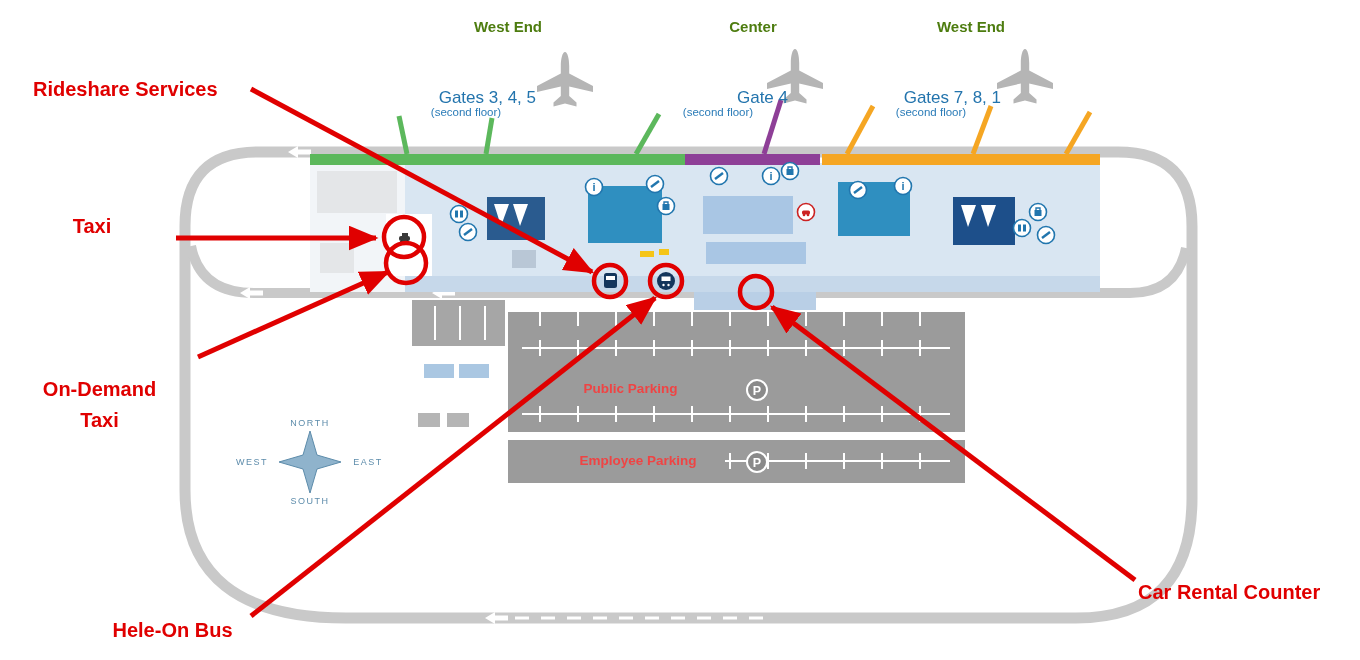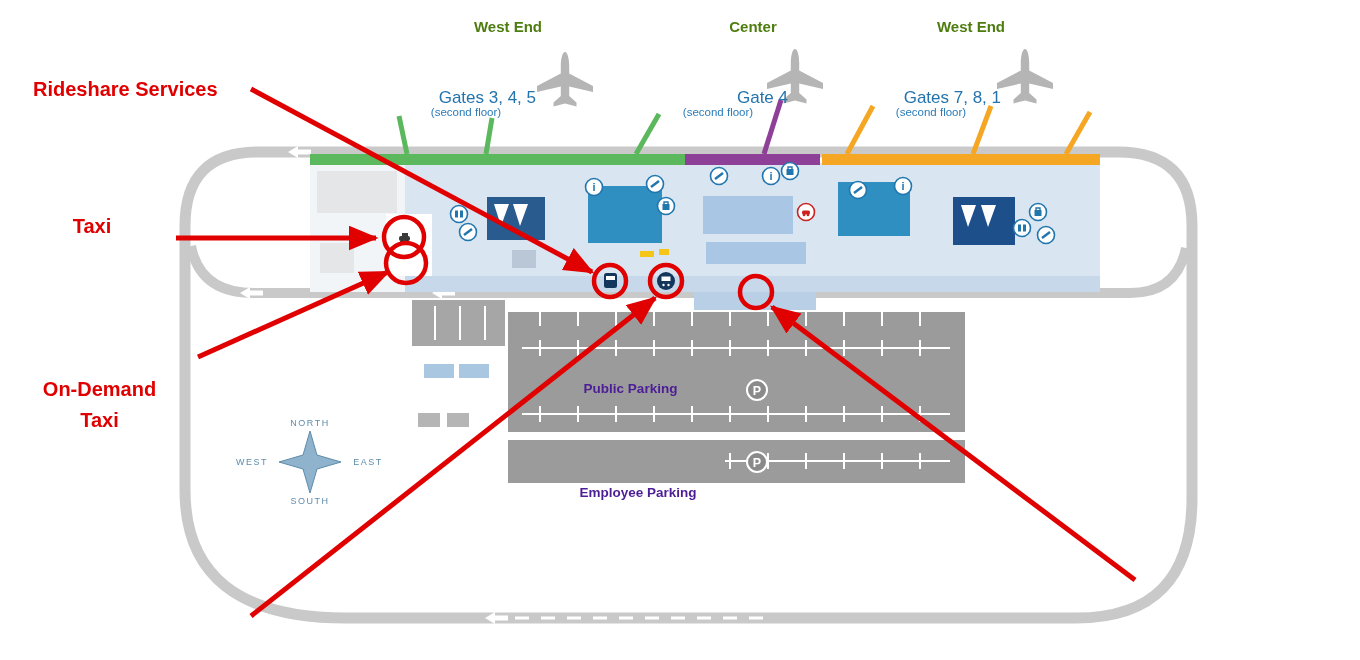--- a/index.html
+++ b/index.html
@@ -4,21 +4,21 @@
 <style>
   html,body { margin:0; padding:0; background:#ffffff; }
   body { width:1360px; height:660px; position:relative; overflow:hidden;
          font-family:"Liberation Sans", sans-serif; }
   .stage { position:absolute; left:0; top:0; width:1360px; height:660px; }
   svg.map { position:absolute; left:0; top:0; }
   .lbl { position:absolute; white-space:nowrap; }
   .section-lbl { font-size:15px; font-weight:600; color:#4d7c0f; text-align:center; }
   .gate-lbl   { font-size:17px; font-weight:normal; color:#2374ad; text-align:right; }
   .floor-lbl  { font-size:11.5px; font-weight:normal; color:#2b7cb8; text-align:center; }
-  .park-lbl   { font-size:13.5px; font-weight:bold; color:#4c1d95; text-align:center; }
+  .park-lbl   { font-size:13.5px; font-weight:bold; color:#ef4444; text-align:center; }
   .compass-lbl{ font-size:9px; font-weight:normal; color:#5d8cab; letter-spacing:1.5px; }
   .red-lbl    { font-size:20px; font-weight:bold; color:#e00000; line-height:31px; }
   .ta-c { text-align:center; } .ta-r { text-align:center; }
 </style>
 </head>
 <body>
 
 <div class="stage">
 
   <svg class="map" width="1360" height="660" viewBox="0 0 1360 660">
@@ -247,33 +247,35 @@
   <div class="lbl section-lbl" style="left:901px; top:18px; width:140px;">West End</div>
 
   <div class="lbl gate-lbl" style="left:396px; top:88px; width:140px;">Gates 3, 4, 5</div>
   <div class="lbl floor-lbl" style="left:396px; top:106px; width:140px;">(second floor)</div>
   <div class="lbl gate-lbl" style="left:648px; top:88px; width:140px;">Gate 4</div>
   <div class="lbl floor-lbl" style="left:648px; top:106px; width:140px;">(second floor)</div>
   <div class="lbl gate-lbl" style="left:861px; top:88px; width:140px;">Gates 7, 8, 1</div>
   <div class="lbl floor-lbl" style="left:861px; top:106px; width:140px;">(second floor)</div>
 
   <div class="lbl park-lbl" style="left:558px; top:381px; width:145px;">Public Parking</div>
-  <div class="lbl park-lbl" style="left:558px; top:453px; width:160px;margin-top:32px;">Employee Parking</div>
+  <div class="lbl park-lbl" style="left:558px; top:453px; width:160px;">Employee Parking</div>
 
   <div class="lbl compass-lbl ta-c" style="left:283px; top:418px; width:54px;">NORTH</div>
   <div class="lbl compass-lbl ta-c" style="left:283px; top:496px; width:54px;">SOUTH</div>
   <div class="lbl compass-lbl ta-r" style="left:230px; top:457px; width:44px;">WEST</div>
   <div class="lbl compass-lbl" style="left:346px; top:457px; width:44px;text-align:center;">EAST</div>
 
   <div class="lbl red-lbl" style="left:33px; top:74px; width:210px;">Rideshare Services</div>
 
   <div class="lbl red-lbl ta-c" style="left:12px; top:211px; width:160px;">
     <div>Taxi</div>
   </div>
 
   <div class="lbl red-lbl ta-c" style="left:22px; top:344px; width:155px;margin-top:30px;">
     <div>On-Demand</div>
     <div>Taxi</div>
   </div>
 
-
+  <div class="lbl red-lbl ta-c" style="left:100px; top:615px; width:145px;">Hele-On Bus</div>
+
+  <div class="lbl red-lbl" style="left:1138px; top:577px; width:215px;">Car Rental Counter</div>
 
 </div>
 
 </body></html>

